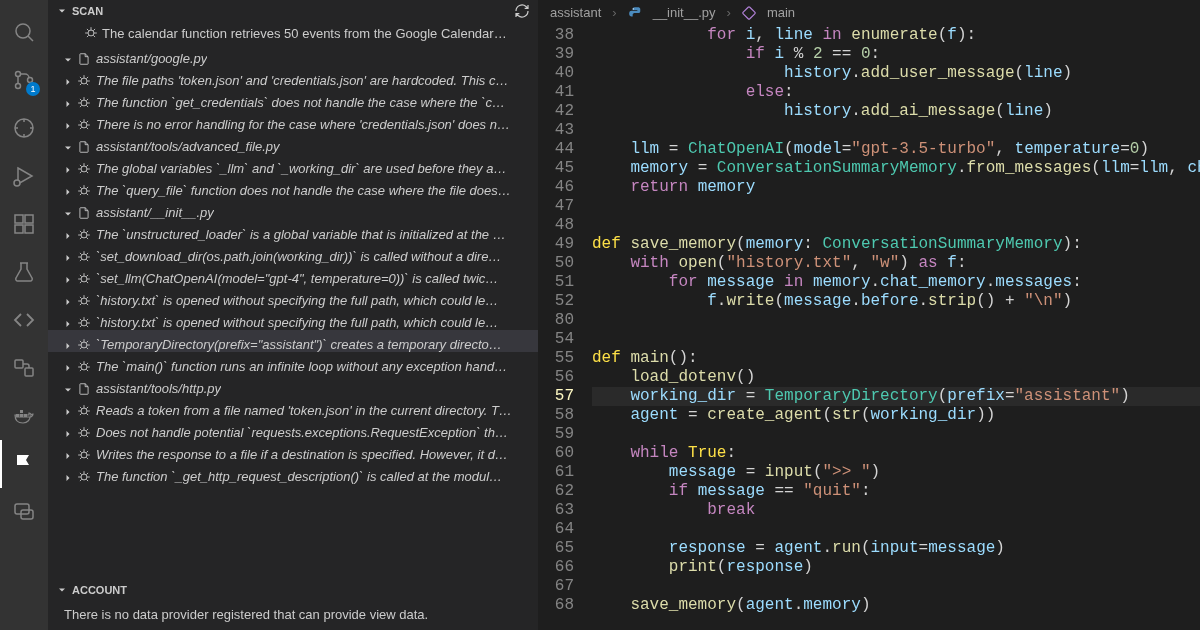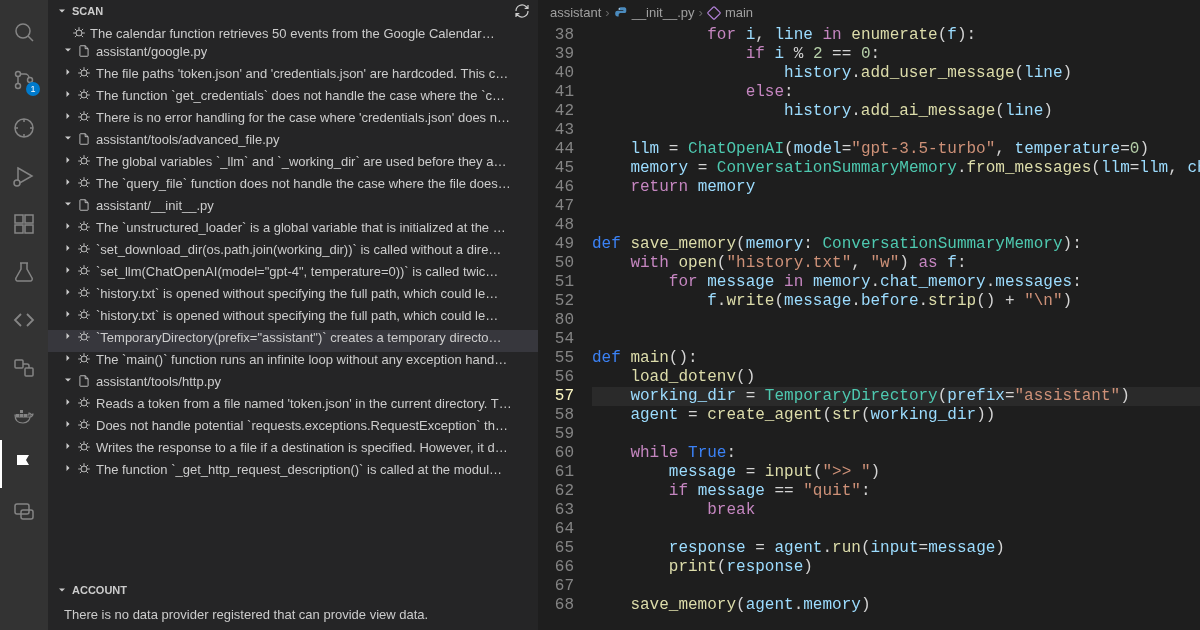--- a/index.html
+++ b/index.html
@@ -80,26 +80,27 @@
   display: inline-flex;
 }
 .section-header .spacer { flex: 1; }
 .section-header .refresh { color: #cccccc; }
 .tree {
   flex: 1;
   overflow: hidden;
 }
 .tree-item {
   display: flex;
-  align-items: flex-start;
+  align-items: flex-end;
   height: 22px;
   padding-right: 8px;
   cursor: pointer;
   white-space: nowrap;
   overflow: hidden;
+  font-style: italic;
 }
 .tree-item.selected { background: #37373d; }
 .tree-item .chev {
   width: 16px;
   display: inline-flex;
   justify-content: center;
   color: #cccccc;
 }
 .tree-item .bug {
   width: 16px;
@@ -120,21 +121,21 @@
   text-overflow: ellipsis;
   color: #cccccc;
 }
 .indent-1 { padding-left: 12px; }
 .indent-2 { padding-left: 12px; }
 .file-row .label { color: #cccccc; }
 .first-cut {
   height: 22px;
   display:flex;
   align-items:center;
-  padding-left:28px;
+  padding-left:40px;
   overflow:hidden;
 }
 .account-body {
   padding: 8px 16px;
   color: #cccccc;
 }
 .editor {
   flex: 1;
   background: #1e1e1e;
   display: flex;
@@ -143,21 +144,21 @@
 }
 .breadcrumbs {
   height: 26px;
   display: flex;
   align-items: center;
   padding: 0 12px;
   font-size: 13px;
   color: #a0a0a0;
   background: #1e1e1e;
   border-bottom: 1px solid #1e1e1e;
-  gap: 4px;
+  gap: 11px;
 }
 .breadcrumbs .sep { color: #666; }
 .breadcrumbs .py-ico { color: #4b8bbe; display:inline-flex; }
 .breadcrumbs .sym-ico { color: #b180d7; display:inline-flex; }
 .code-area {
   flex: 1;
   display: flex;
   overflow: hidden;
   font-family: Liberation Mono, monospace;
   font-size: 16px;
@@ -169,21 +170,21 @@
   color: #858585;
   padding-right: 18px;
   user-select: none;
 }
 .gutter .ln { height: 19px; }
 .gutter .ln.current { color: #fef9c3; }
 .code-lines { flex: 1; overflow: hidden; position: relative; }
 .code-lines .line { height: 19px; white-space: pre; }
 .code-lines .line.hl { background: #2a2a2a; }
 .k { color: #c586c0; }
-.kw2 { color: #3b82f6; }
+.kw2 { color: #fde047; }
 .fn { color: #dcdcaa; }
 .str { color: #ce9178; }
 .num { color: #b5cea8; }
 .var { color: #9cdcfe; }
 .cls { color: #4ec9b0; }
 .op { color: #d4d4d4; }
 .p { color: #d4d4d4; }
 svg { display: block; }
 </style>
 </head>

